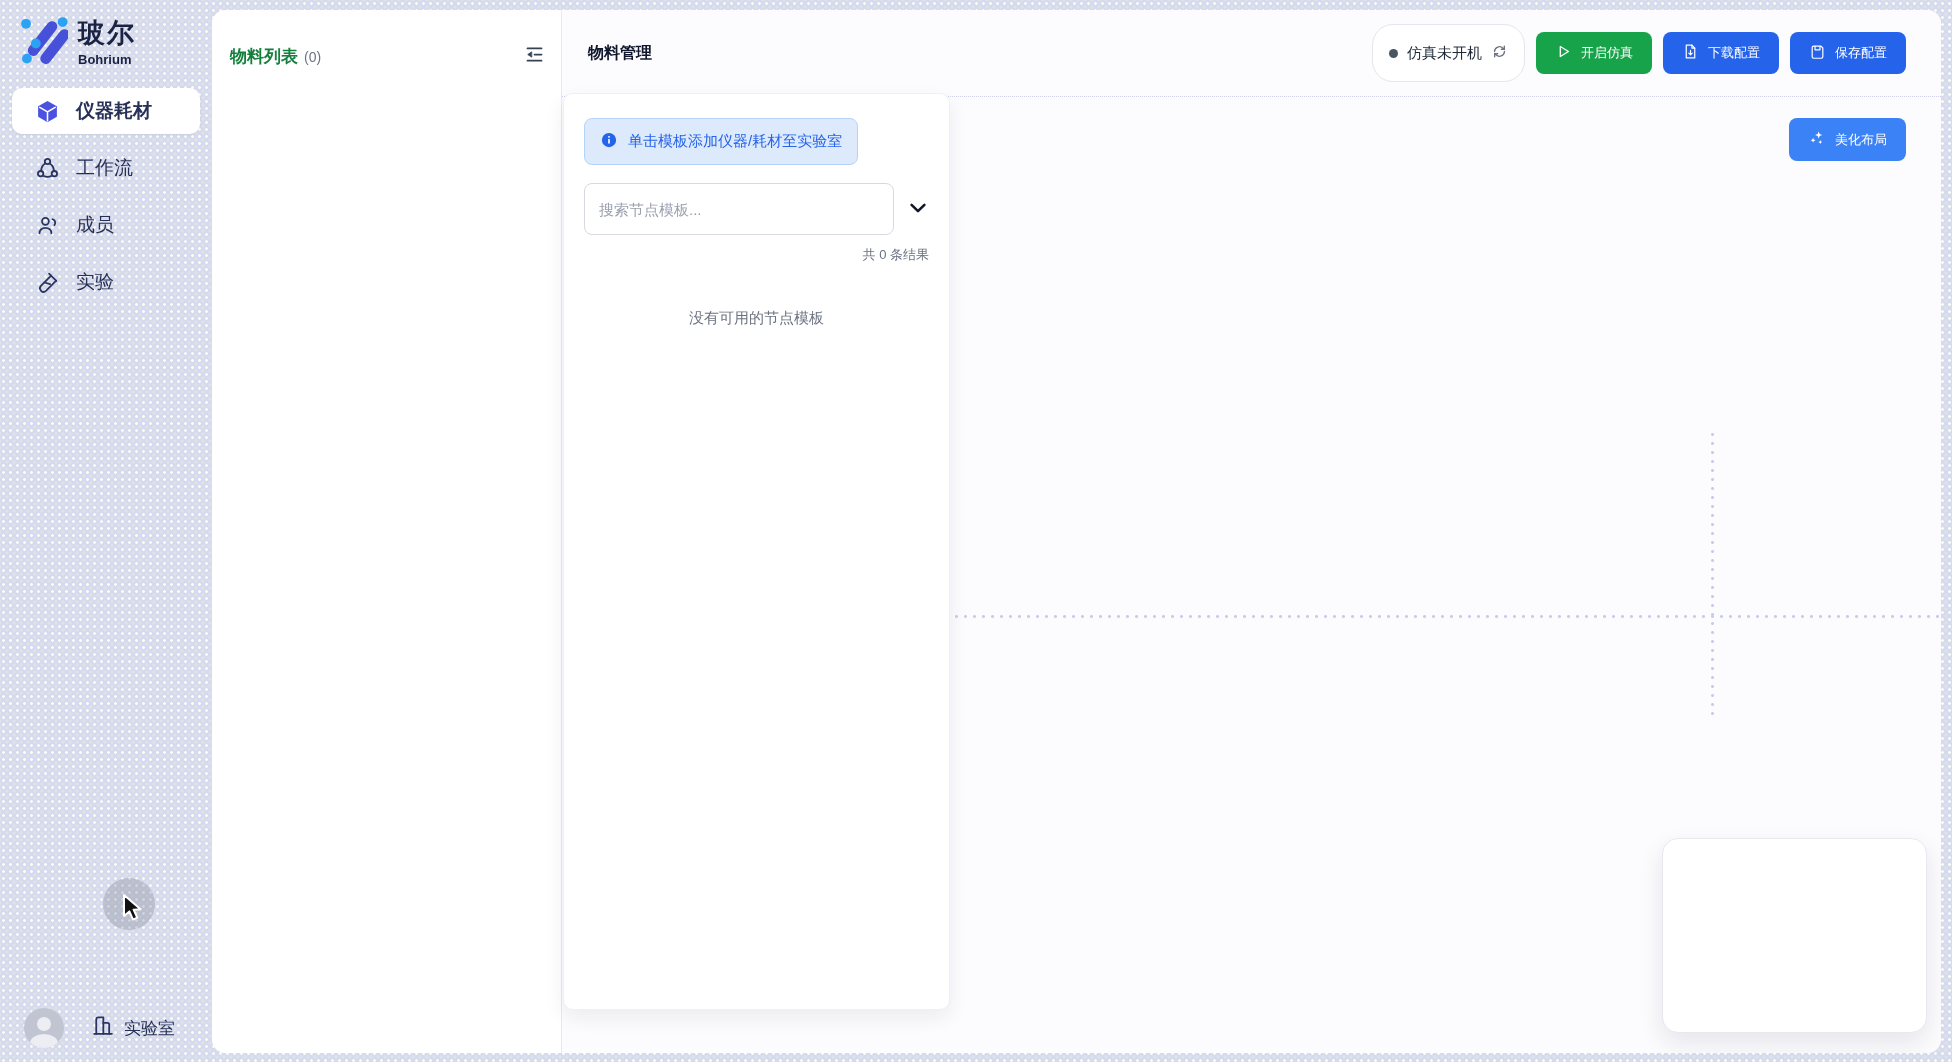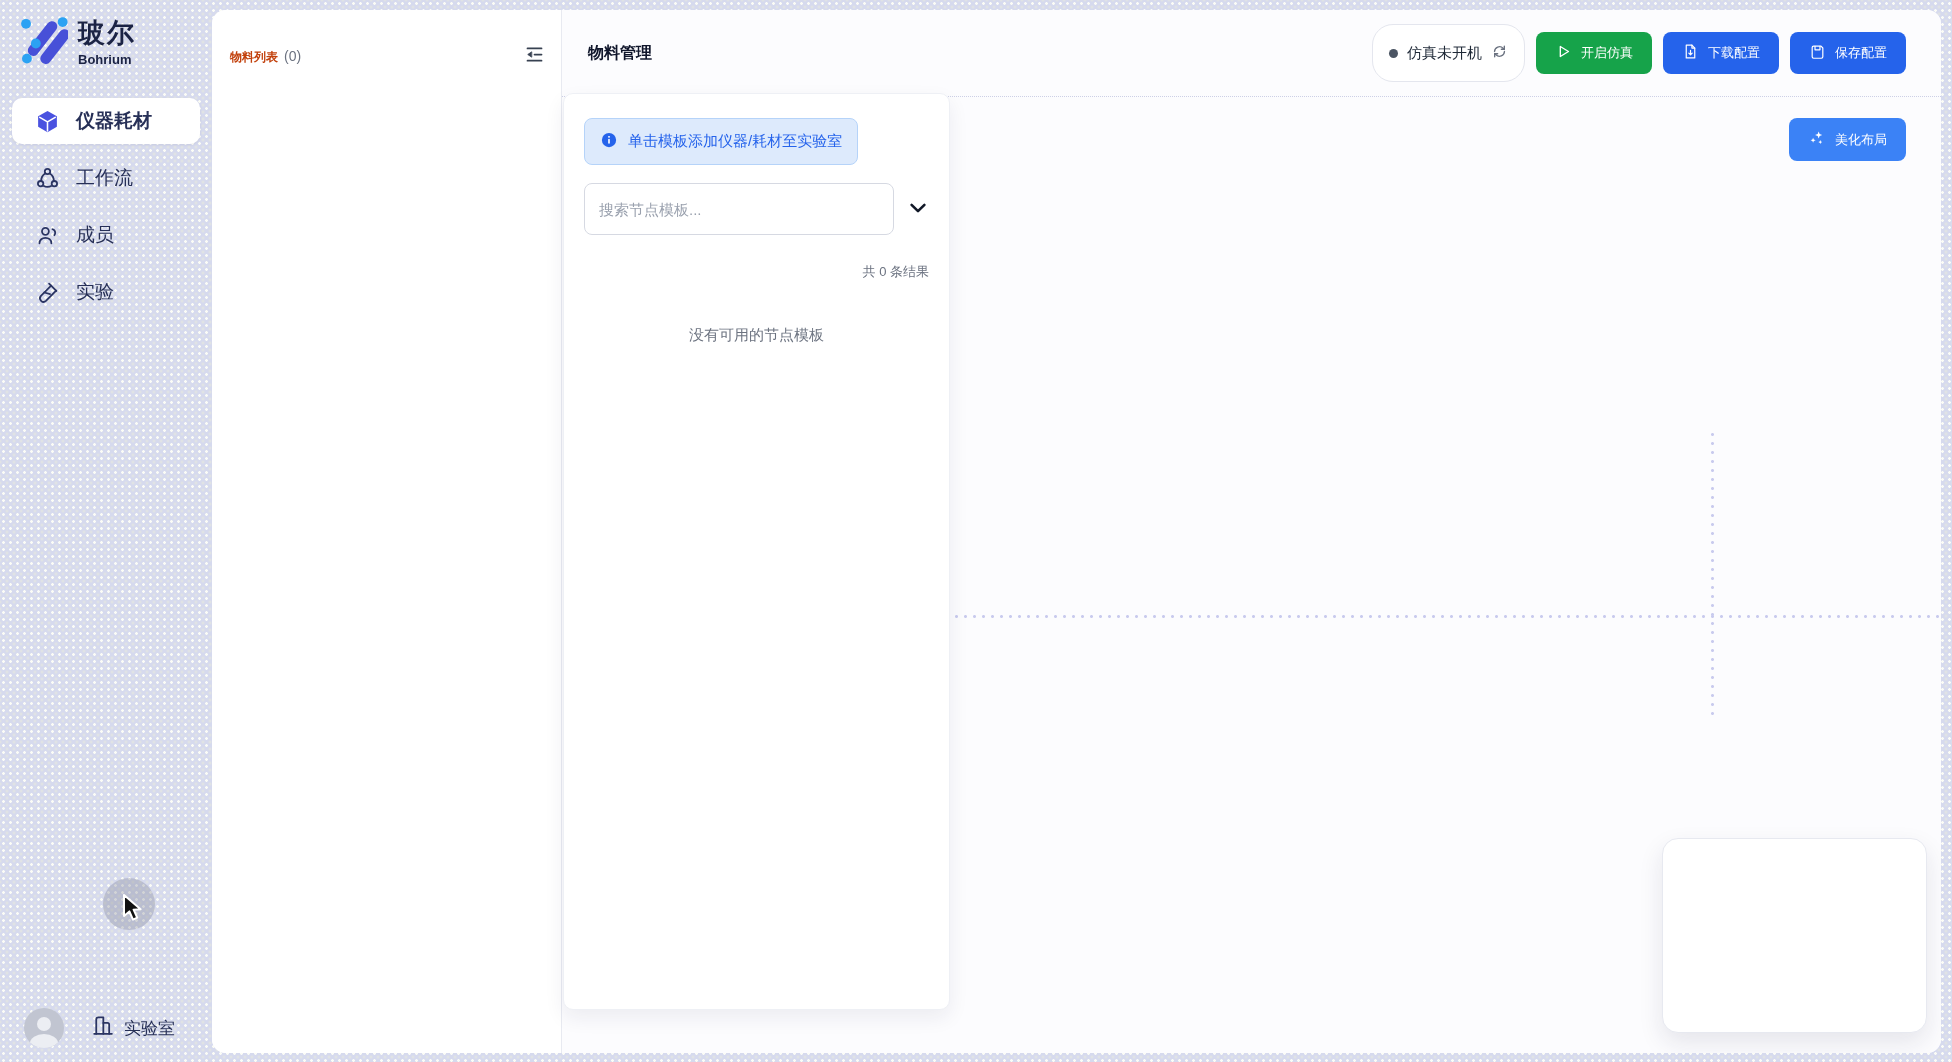--- a/index.html
+++ b/index.html
@@ -11,41 +11,41 @@
       radial-gradient(circle, rgba(253,254,246,.95) 1.1px, transparent 1.6px),
       radial-gradient(circle, rgba(236,237,219,.55) 1.1px, transparent 1.6px);
     background-size:7px 7px;
     background-position:0 0, 3.5px 3.5px;
     color:#111827;
     position:relative;
   }
 
   
   .sidebar { position:absolute; left:0; top:0; width:212px; height:1062px; padding:14px 12px; }
-  .logo-row { display:flex; align-items:center; gap:10px; padding-left:6px; margin-bottom:30px; }
+  .logo-row { display:flex; align-items:center; gap:10px; padding-left:6px; margin-bottom:20px; }
   .logo-text .cn { font-size:27px; font-weight:700; color:#1b2344; letter-spacing:2px; }
   .logo-text .en { font-size:13px; font-weight:700; color:#1b2344; margin-top:1px; }
   .nav-item { display:flex; align-items:center; gap:16px; height:46px; padding:0 10px 0 22px;
               margin-bottom:11px; border-radius:10px; color:#273057; font-size:19px; font-weight:500; cursor:pointer; }
   .nav-item.active { background:#ffffff; font-weight:600; box-shadow:0 1px 3px rgba(25,30,80,.08); }
   .nav-item .ni { width:26px; height:26px; display:flex; align-items:center; justify-content:center; }
   .sidebar-bottom { position:absolute; left:0; bottom:14px; width:212px; display:flex; align-items:center; padding:0 12px 0 24px; gap:26px; }
   .avatar { width:40px; height:40px; border-radius:50%; overflow:hidden; background:#c1c5d1; position:relative; flex:0 0 auto; }
   .avatar .head { position:absolute; left:50%; top:9px; transform:translateX(-50%); width:14px; height:14px; border-radius:50%; background:#eceef3; }
   .avatar .body { position:absolute; left:50%; top:26px; transform:translateX(-50%); width:28px; height:18px; border-radius:50% 50% 0 0; background:#eceef3; }
   .lab-row { display:flex; align-items:center; gap:9px; color:#273057; font-size:17px; font-weight:500; cursor:pointer; }
 
   
   .main-panel { position:absolute; left:212px; top:10px; width:1729px; height:1043px;
                 background:#fcfcfe; border-radius:14px; overflow:hidden; }
 
   
   .materials-panel { position:absolute; left:0; top:0; width:350px; height:1043px; background:#ffffff; border-right:1px solid #e8eaf1; }
   .materials-header { display:flex; align-items:center; justify-content:space-between; padding:34px 16px 0 18px; }
-  .materials-title { font-size:12px; font-weight:700; color:#c2410c; }
+  .materials-title { font-size:17px; font-weight:700; color:#15803d; }
   .materials-count { font-size:14px; font-weight:400; color:#6b7280; margin-left:6px; }
 
   
   .content { position:absolute; left:350px; top:0; width:1379px; height:1043px; }
   .content-header { height:87px; display:flex; align-items:center; justify-content:space-between;
                     padding:0 35px 0 26px; border-bottom:1px dotted #cdd0e6; background:#fcfcfe; }
   .page-title { font-size:16px; font-weight:700; color:#10162b; }
   .header-actions { display:flex; align-items:center; gap:11px; }
   .status-pill { display:flex; align-items:center; gap:9px; height:58px; border:1px solid #e4e6ee; border-radius:21px;
                  background:#ffffff; padding:0 16px; font-size:15px; color:#1f2937; font-weight:500; }
@@ -69,21 +69,21 @@
   .node-panel { position:absolute; left:351px; top:83px; width:387px; height:917px; background:#ffffff;
                 border:1px solid #eef0f5; border-radius:10px; box-shadow:0 8px 20px rgba(25,30,70,.07);
                 padding:24px 20px; }
   .info-banner { display:inline-flex; align-items:center; gap:10px; background:#ddeafc; border:1px solid #b5d3f9;
                  border-radius:8px; padding:12px 15px; color:#2563eb; font-size:15px;justify-content:space-between; }
   .search-row { display:flex; align-items:center; gap:13px; margin-top:18px; }
   .search-input { flex:1; height:52px; border:1px solid #d6d9e2; border-radius:8px; padding:0 14px;
                   font-size:15px; color:#111827; outline:none; background:#fff;
                   font-family:"Liberation Sans","DejaVu Sans",sans-serif; }
   .search-input::placeholder { color:#9aa1ae; }
-  .results-line { margin-top:28px; text-align:right; font-size:13px; color:#6b7280; }
+  .results-line { margin-top:11px; text-align:right; font-size:13px; color:#6b7280; }
   .empty-line { margin-top:45px; text-align:center; font-size:15px; color:#6c7380; }
 
   
   .beautify { position:absolute; left:1577px; top:108px; height:43px; }
   .minimap { position:absolute; left:1450px; top:828px; width:265px; height:195px; background:#ffffff;
              border:1px solid #e7e9f0; border-radius:16px; box-shadow:0 10px 24px rgba(25,30,70,.10); }
 
   
   .click-halo { position:absolute; left:103px; top:878px; width:52px; height:52px; border-radius:50%;
                 background:rgba(126,131,149,.33); }

